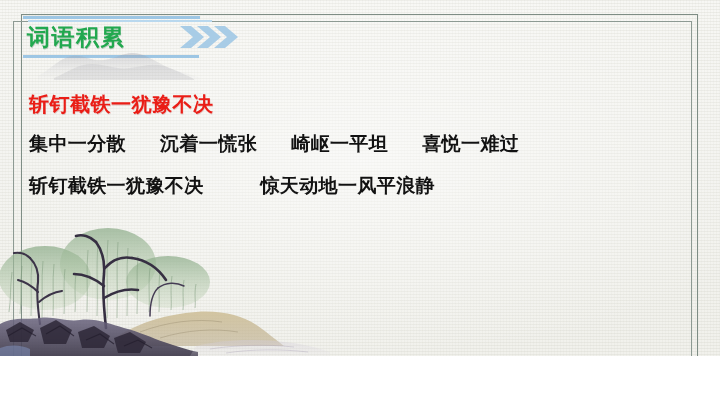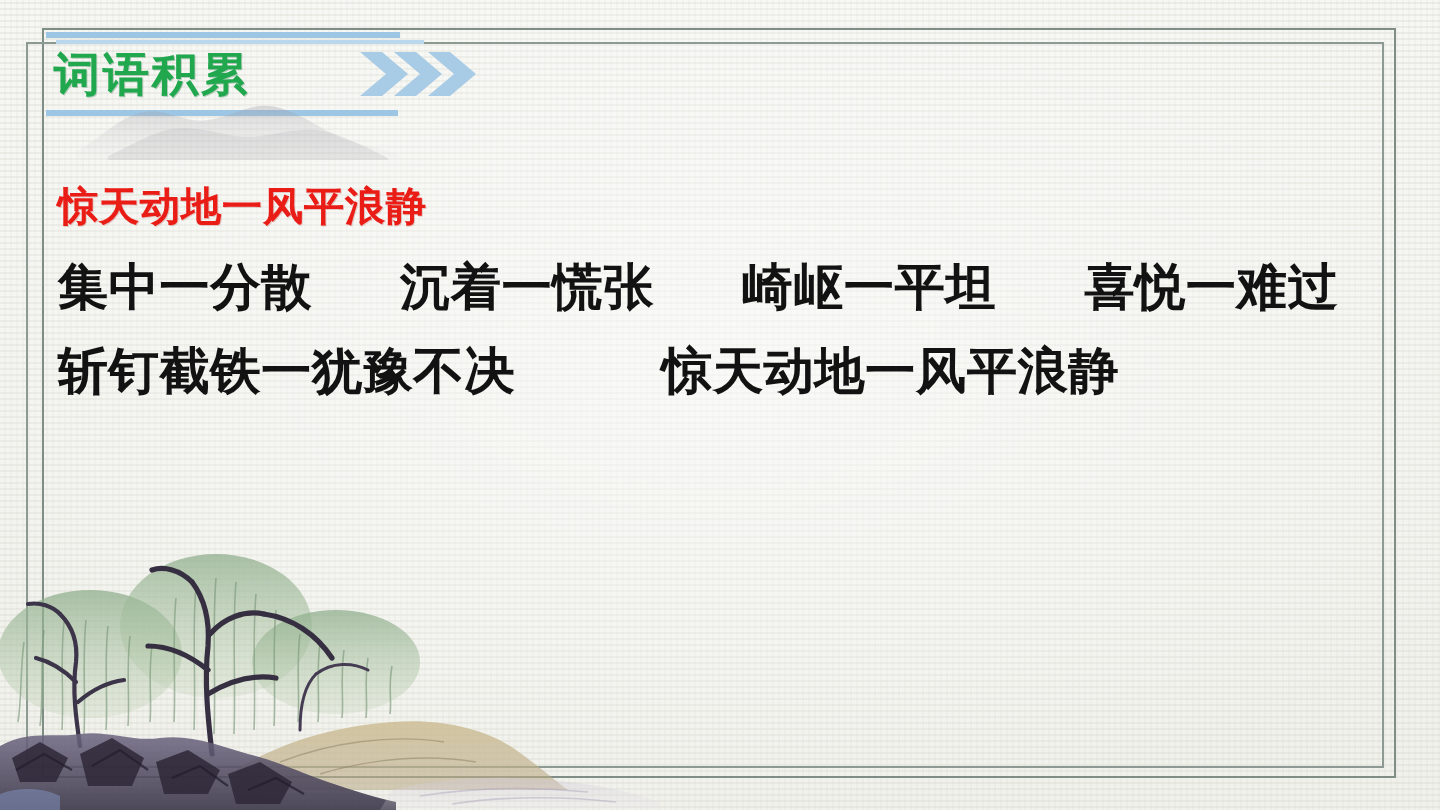--- a/index.html
+++ b/index.html
@@ -3,21 +3,21 @@
 <meta charset="utf-8">
 <style>
   html, body {
     margin: 0;
     padding: 0;
     background: #ffffff;
   }
   #slide {
     position: relative;
     width: 720px;
-    height: 405px;
+    height: 356px;
     overflow: hidden;
     background: #f5f5f1;
     font-family: "Liberation Sans", "DejaVu Sans", sans-serif;
   }
 
   
   .paper-texture {
     position: absolute;
     inset: 0;
     background:
@@ -134,21 +134,21 @@
     font-size: 20px;
     font-weight: bold;
     color: #ea1d16;
     letter-spacing: 0.5px;
     line-height: 28px;
     margin: 0 0 13px 0;
     white-space: nowrap;
     text-shadow: 0.5px 0.5px 0 rgba(150,0,0,0.18);
   }
   .word-line {
-    font-size: 25px;
+    font-size: 19px;
     font-weight: bold;
     color: #121212;
     line-height: 26px;
     letter-spacing: 0.4px;
     margin: 0 0 16px 0;
     white-space: pre;
   }
   .word-line:last-child { margin-bottom: 0; }
 </style>
 </head>
@@ -185,21 +185,21 @@
     <svg viewBox="0 0 62 24">
       <g fill="#a8cce6">
         <polygon points="0,1 11,1 24,12 11,23 0,23 13,12"></polygon>
         <polygon points="17,1 28,1 41,12 28,23 17,23 30,12"></polygon>
         <polygon points="34,1 45,1 58,12 45,23 34,23 47,12"></polygon>
       </g>
     </svg>
   </div>
 
   <div class="content">
-    <div class="prompt-heading">惊天动地一风平浪静</div>
+    <div class="prompt-heading">斩钉截铁一犹豫不决</div>
 
     <div class="word-line">集中一分散      沉着一慌张      崎岖一平坦      喜悦一难过</div>
     <div class="word-line">斩钉截铁一犹豫不决          惊天动地一风平浪静</div>
   </div>
 
   <div class="landscape">
     <svg viewBox="0 0 330 150" preserveAspectRatio="none">
       <defs>
         <linearGradient id="willowg" x1="0" y1="0" x2="0" y2="1">
           <stop offset="0%" stop-color="#8fae8c" stop-opacity="0.75"></stop>

